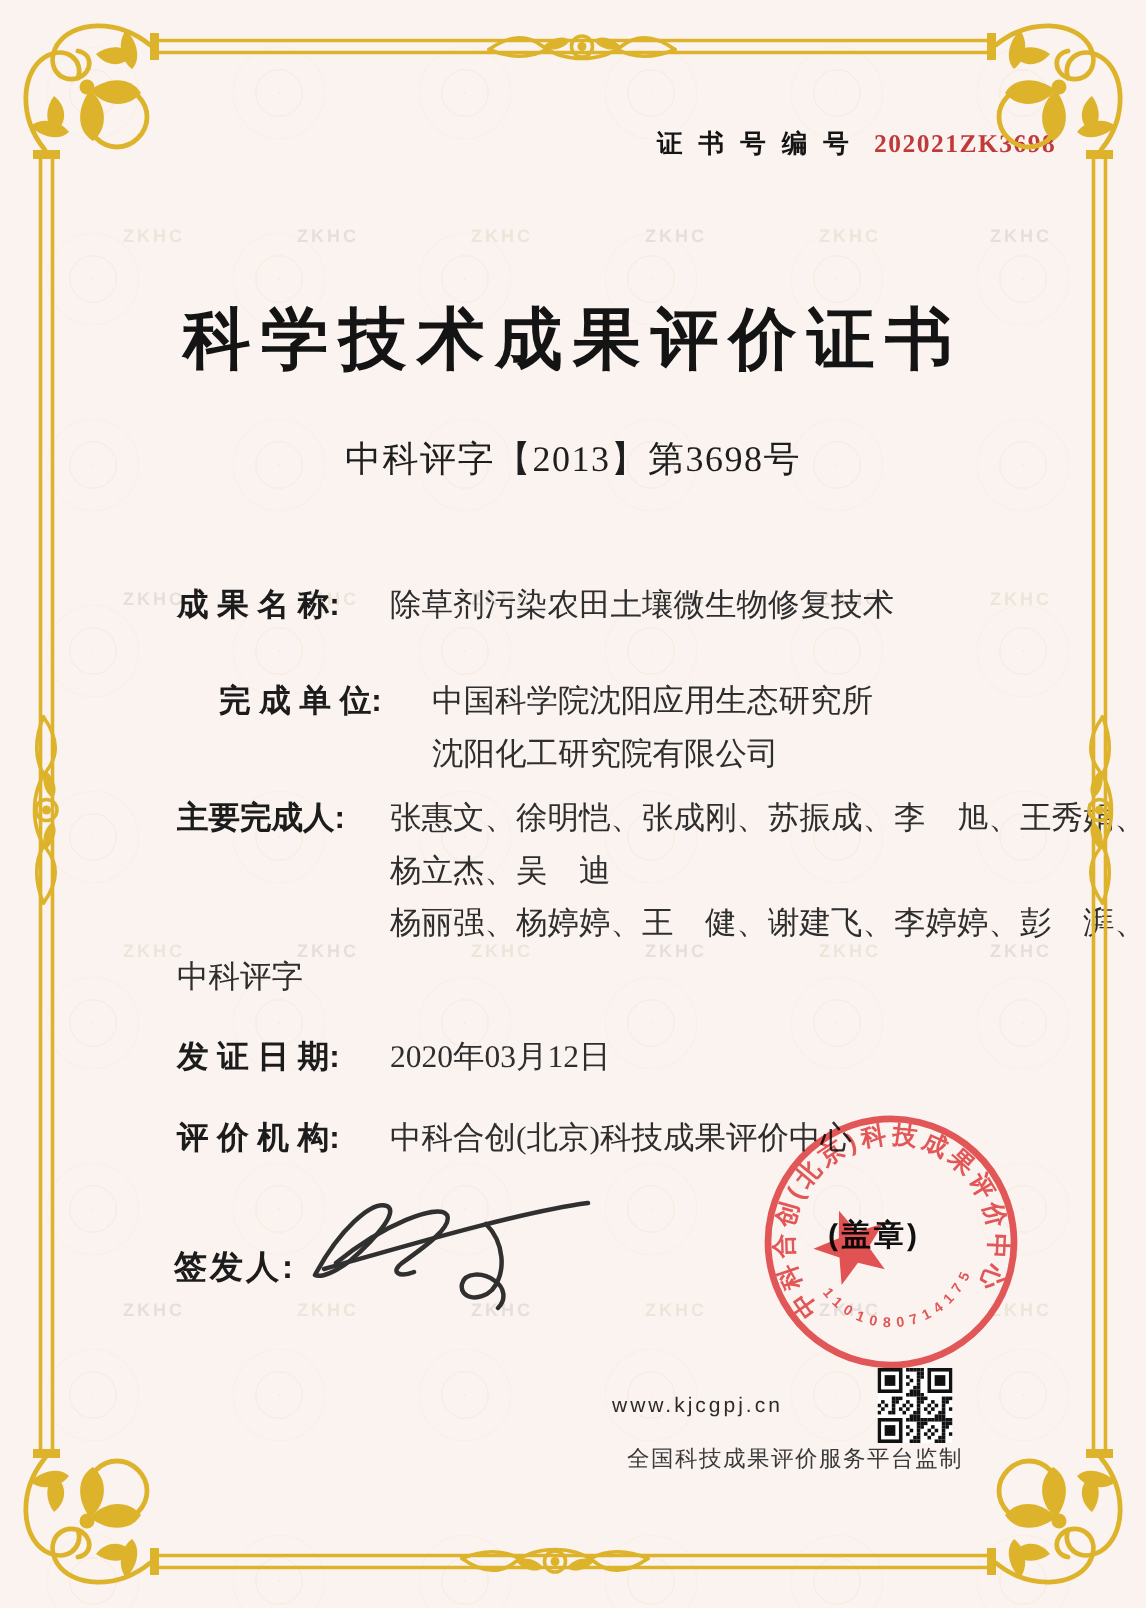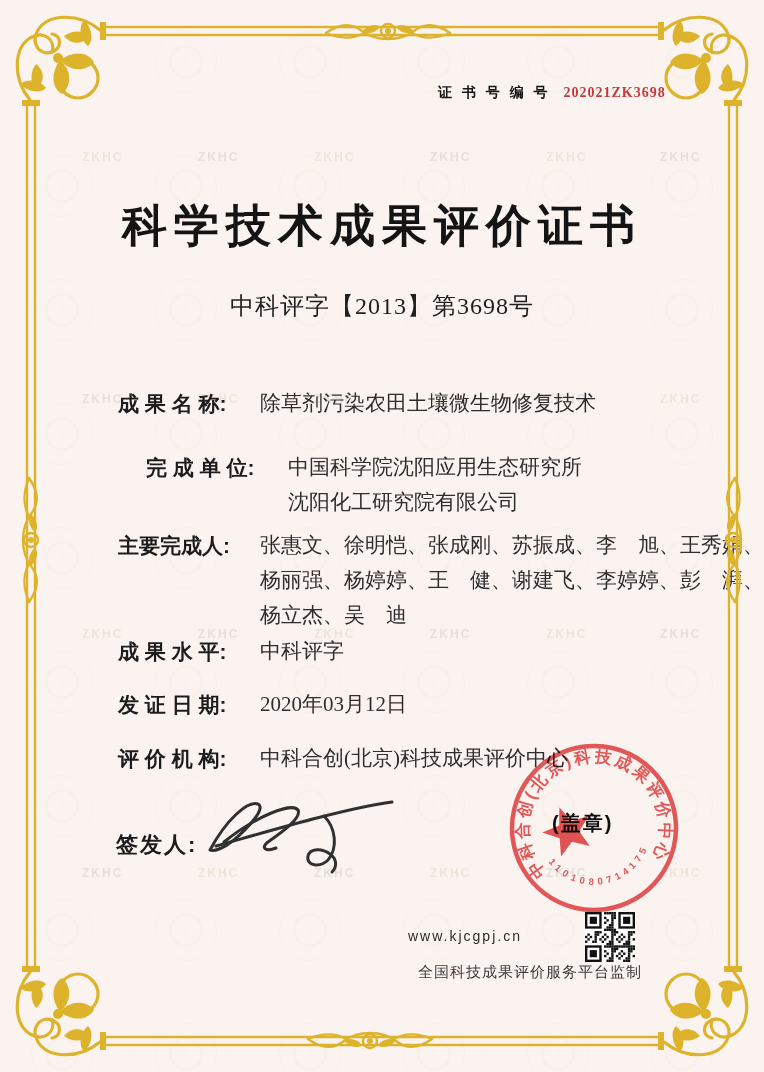--- a/index.html
+++ b/index.html
@@ -14,21 +14,21 @@
                       rgba(236,220,180,0.15) 30px 31px, transparent 31px);
     background-size:124px 124px;
     font-family:"Liberation Sans","DejaVu Sans",sans-serif;
     color:#222;
   }
   .wm-layer{position:absolute;inset:0;z-index:0;}
   .wm{position:absolute;font-size:12px;font-weight:bold;letter-spacing:2px;opacity:.5;}
   .border-svg{position:absolute;inset:0;z-index:6;pointer-events:none;}
   .content{position:absolute;inset:0;z-index:2;}
 
-  .badge{position:absolute;top:84px;left:438px;white-space:nowrap;font-size:14px;}
+  .badge{position:absolute;top:84px;left:438px;white-space:nowrap;font-size:17px;}
   .badge .lbl{font-weight:bold;letter-spacing:3px;color:#151515;}
   .badge .val{color:#c03a3a;font-weight:600;margin-left:9px;font-family:"Liberation Serif","DejaVu Serif",serif;letter-spacing:1px;}
 
   .title{position:absolute;top:196px;left:0;right:0;text-align:center;
     font-family:"Liberation Serif","DejaVu Serif",serif;
     font-size:45px;font-weight:900;letter-spacing:7px;color:#141414;}
   .subtitle{position:absolute;top:290px;left:0;right:0;text-align:center;
     font-family:"Liberation Serif","DejaVu Serif",serif;
     font-size:24px;letter-spacing:1px;color:#1e1e1e;}
 
@@ -117,27 +117,26 @@
       <span class="fvalue">
         <div>中国科学院沈阳应用生态研究所</div>
         <div>沈阳化工研究院有限公司</div>
       </span>
     </div>
 
     <div class="field f-people">
       <span class="flabel">主要完成人:</span>
       <span class="fvalue">
         <div>张惠文、徐明恺、张成刚、苏振成、李　旭、王秀娟、</div>
+        <div>杨立杰、吴　迪</div>
         <div>杨丽强、杨婷婷、王　健、谢建飞、李婷婷、彭　湃、</div>
-        <div>杨立杰、吴　迪</div>
       </span>
     </div>
 
     <div class="field f-level">
-      <span class="flabel">成 果 水 平:</span>
       <span class="fvalue">中科评字</span>
     </div>
 
     <div class="field f-date">
       <span class="flabel">发 证 日 期:</span>
       <span class="fvalue">2020年03月12日</span>
     </div>
 
     <div class="field f-agency">
       <span class="flabel">评 价 机 构:</span>

